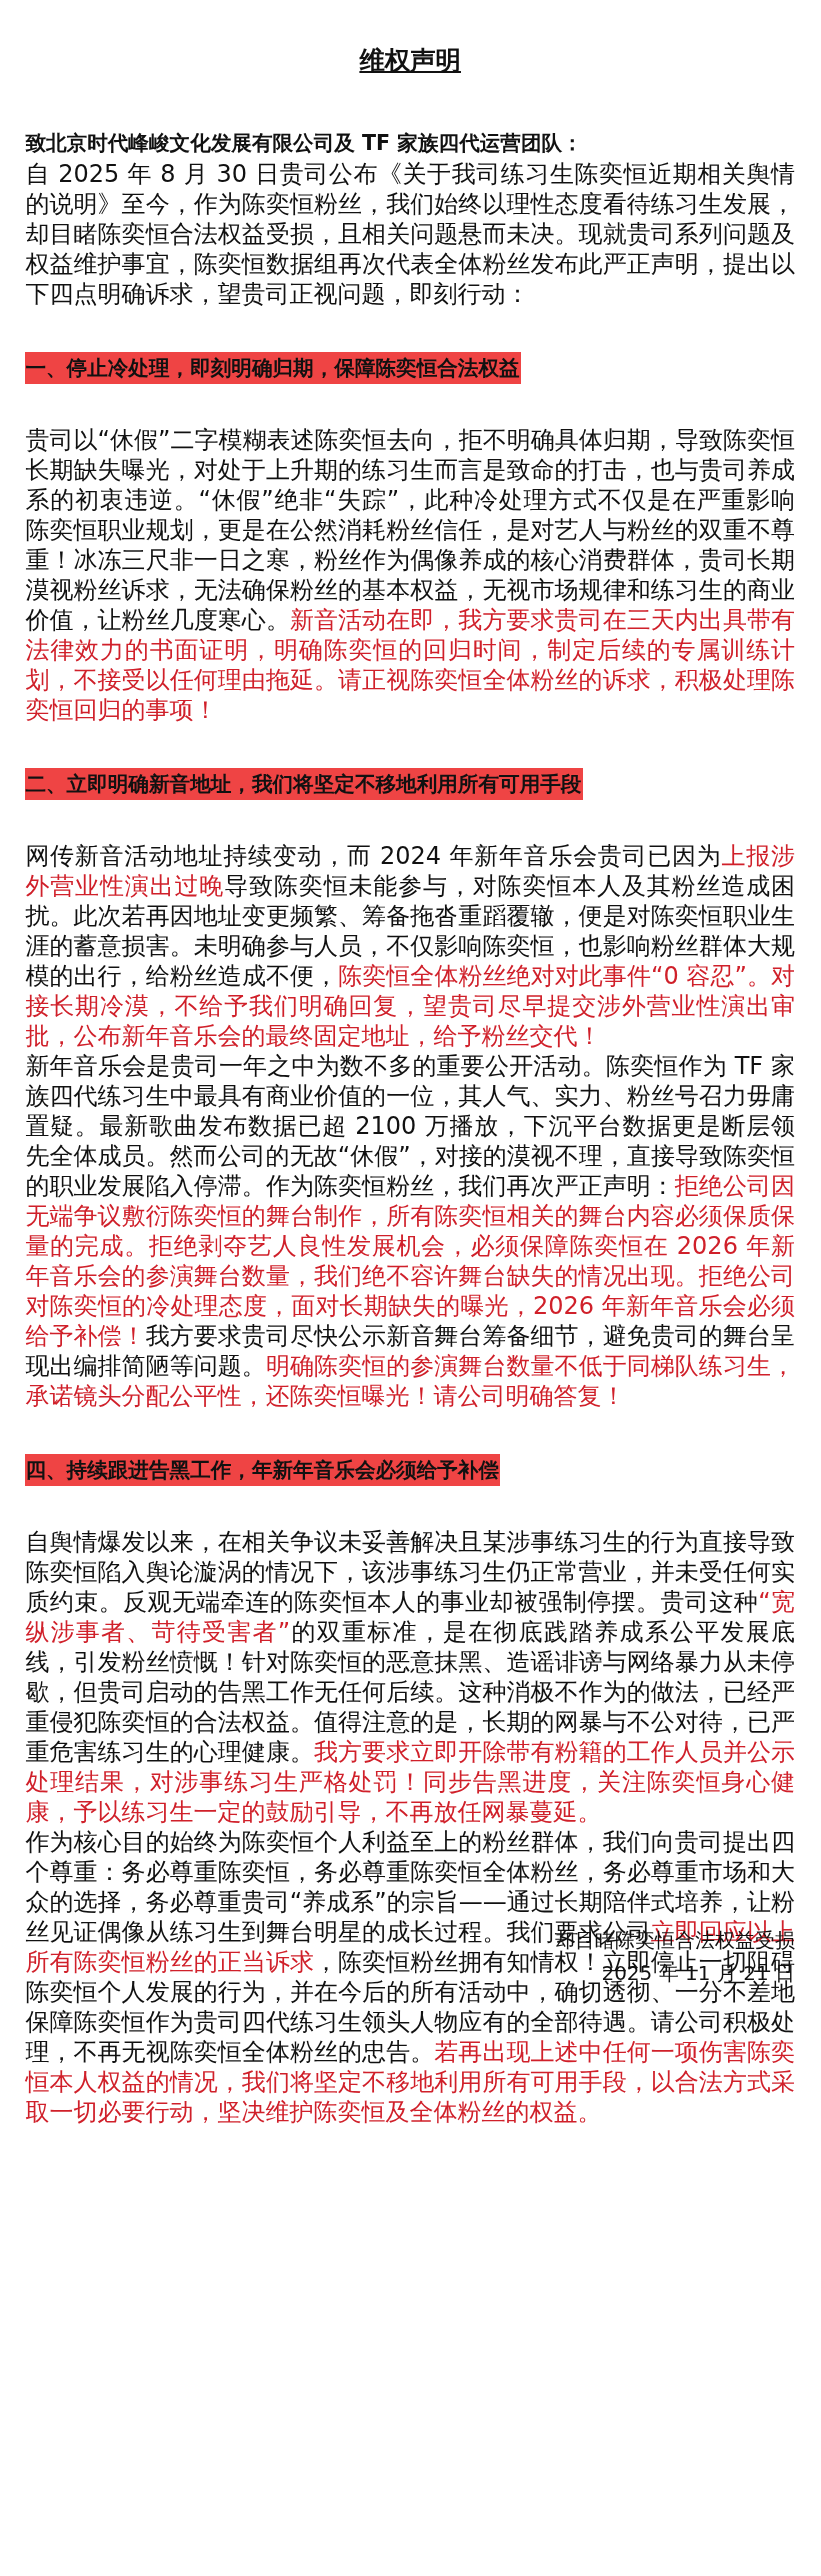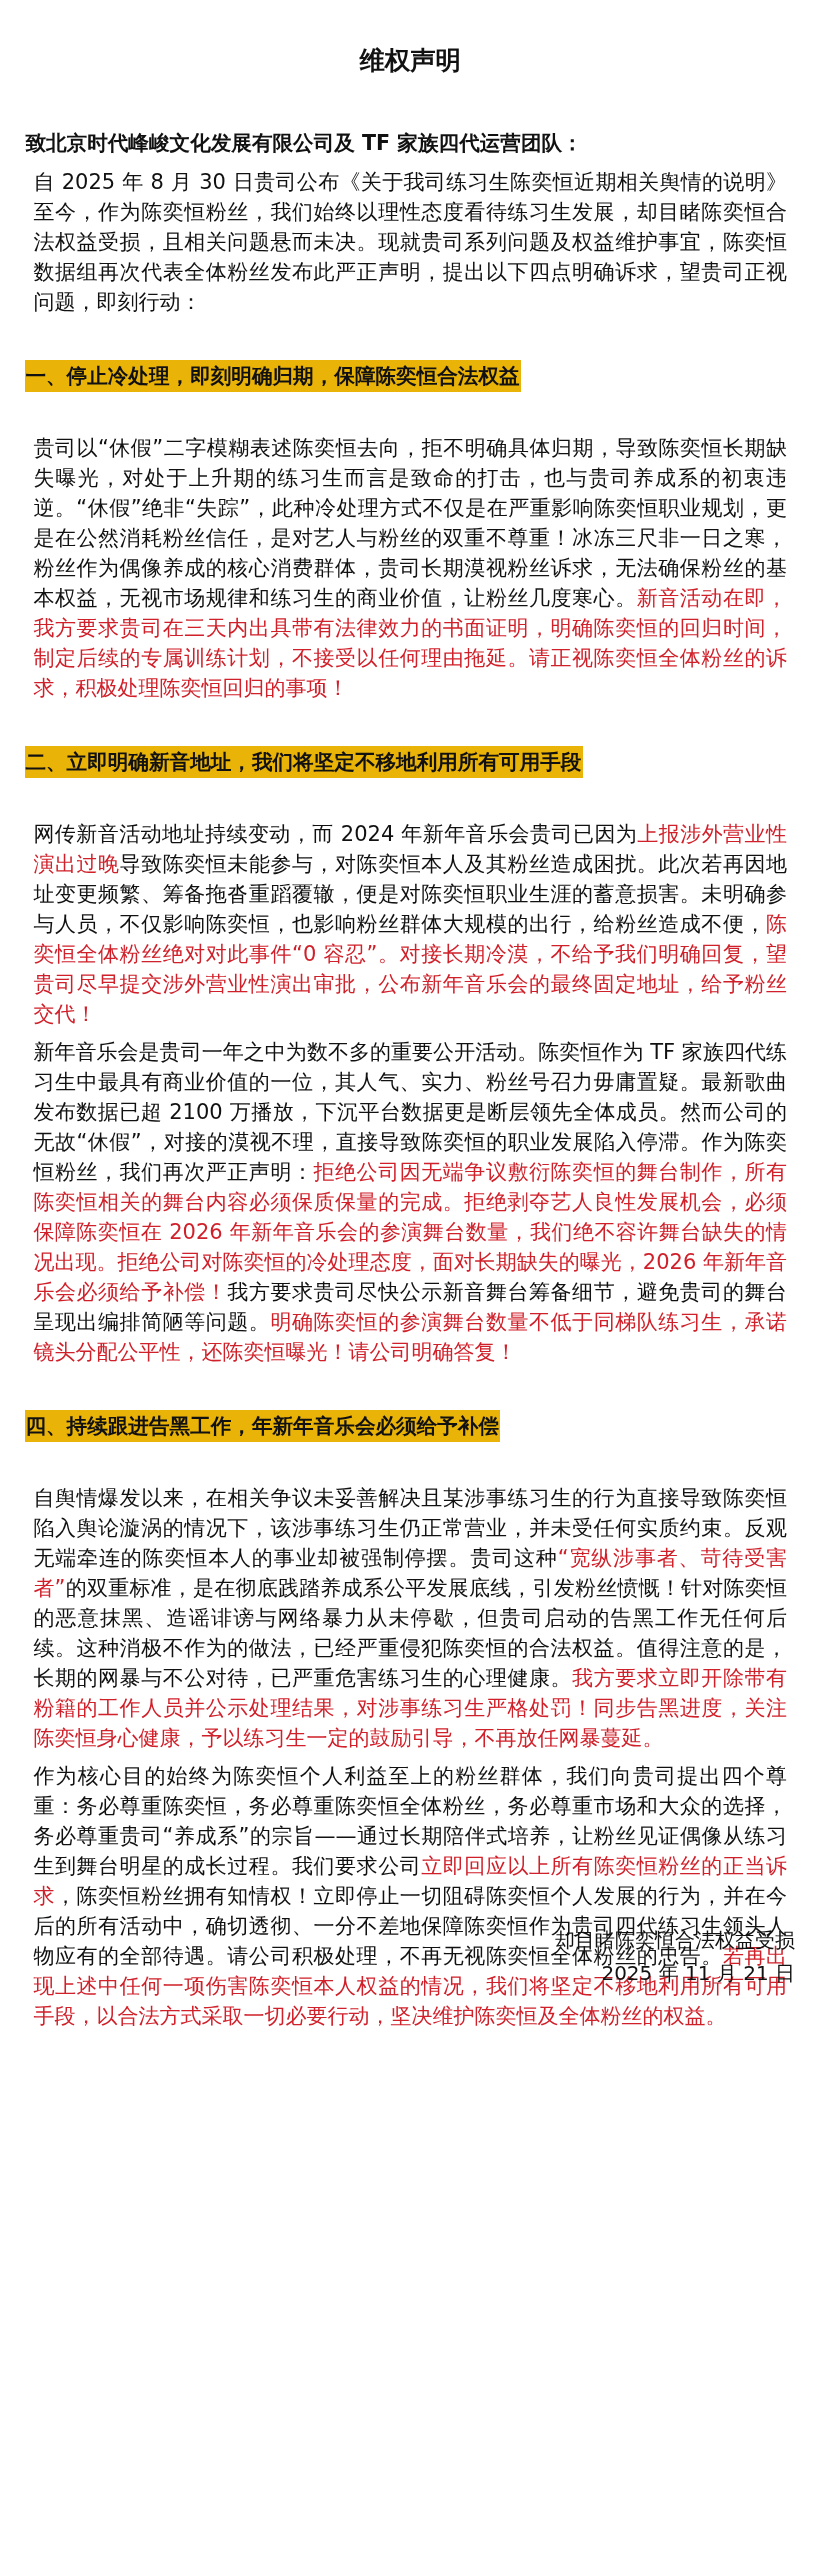--- a/index.html
+++ b/index.html
@@ -1,24 +1,24 @@
 <!DOCTYPE html>
 <html style="font-size:11px"><head>
 <meta charset="utf-8">
 <style>
   html, body { margin: 0; padding: 0; background: #ffffff; }
   body { width: 822px; height: 2576px; position: relative; overflow: hidden;
          font-family: "DejaVu Sans", "Liberation Sans", sans-serif; color: #111111; }
   .page { position: absolute; left: 25.4px; right: 27px; top: 0; }
-  .title { text-align: center; font-size: 25.4px; font-weight: bold; margin: 44px 0 0 0; line-height: 32px; }
+  .title { text-align: center; font-size: 25.4px; font-weight: bold; margin: 44px 0 0 0; line-height: 32px; text-decoration: underline; }
   .salutation { font-size: 20.6px; font-weight: bold; margin-top: 51px; line-height: 32px; }
-  p.body { font-size: 21px; line-height: 30px; margin: 8px; text-align: justify; }
+  p.body { font-size: 24px; line-height: 30px; margin: 0; text-align: justify; }
   .intro { margin-top: 36px; }
   .heading-wrap { margin-top: 43px; margin-bottom: 41px; }
-  .heading { display: inline-block; background: #eab308; font-size: 20.6px; font-weight: bold; line-height: 32px; padding: 0 1.4px 0 0; }
+  .heading { display: inline-block; background: #ef4444; font-size: 20.6px; font-weight: bold; line-height: 32px; padding: 0 1.4px 0 0; }
   .red { color: #d0202a; }
   .closing { margin-top: 41px; }
   .signature { position: absolute; right: 27px; top: 1924px; text-align: right; font-size: 20px; line-height: 33px; }
 </style>
 </head>
 <body>
 
 <div class="page">
   <div class="title">维权声明</div>
   <div class="salutation">致北京时代峰峻文化发展有限公司及 TF 家族四代运营团队：</div>

